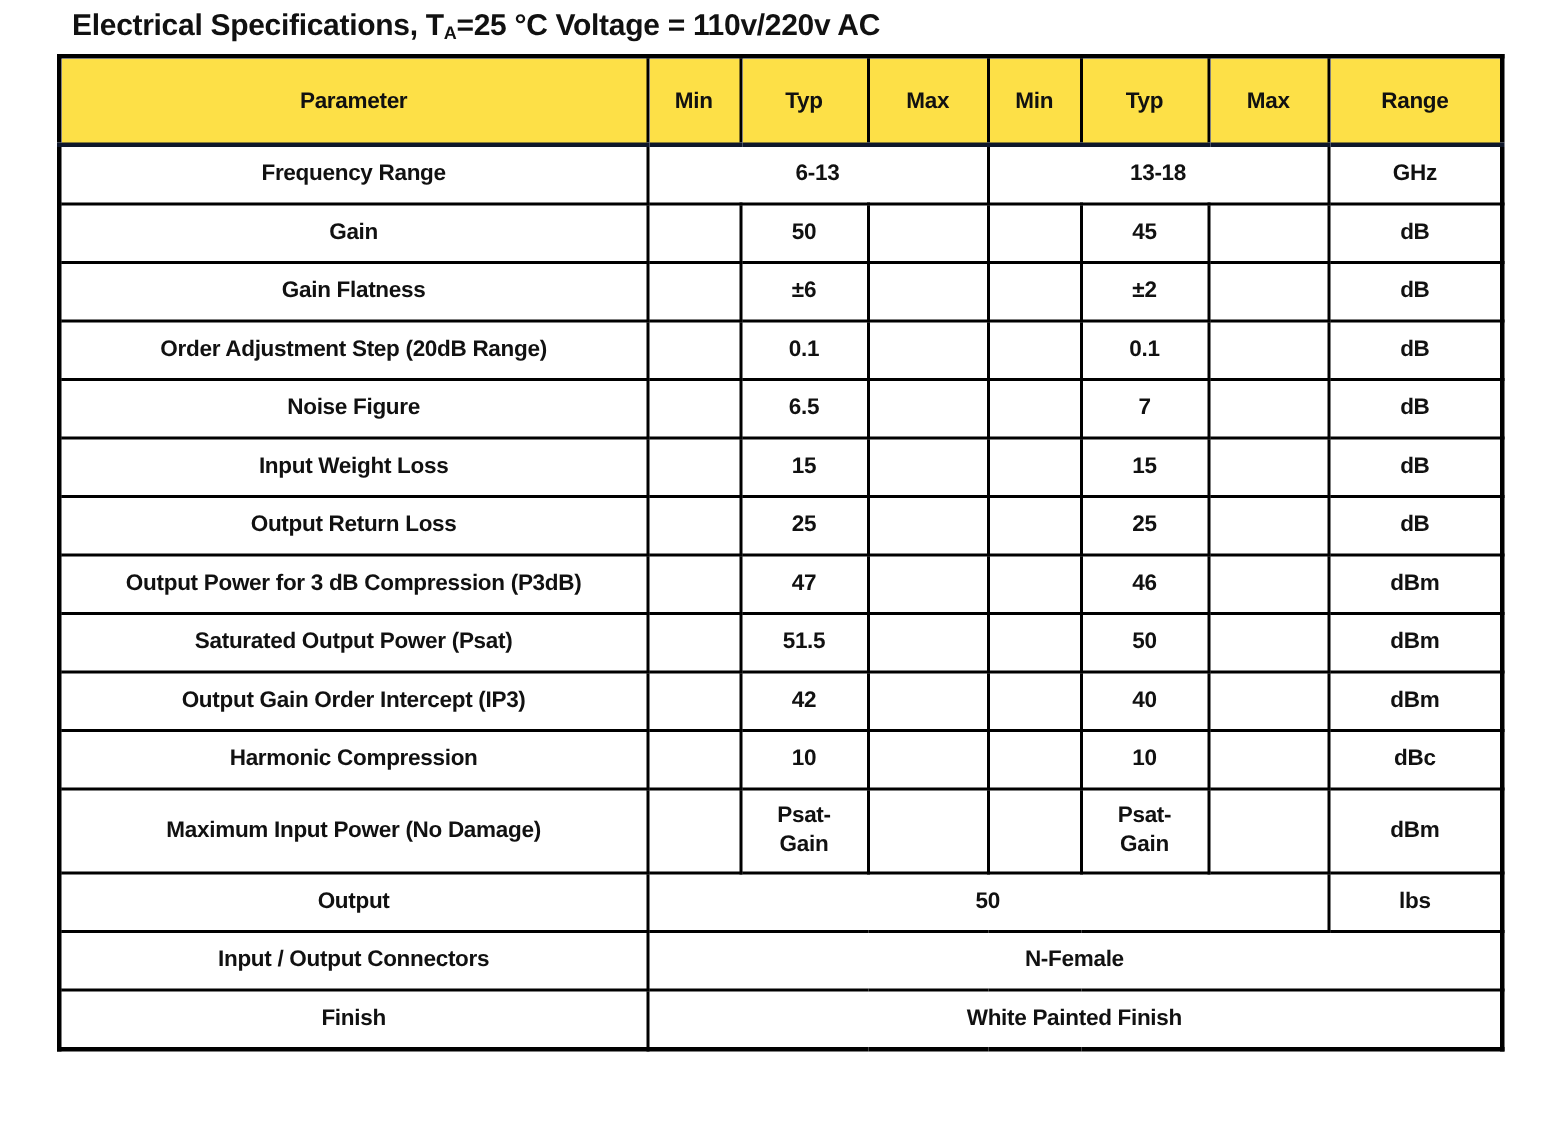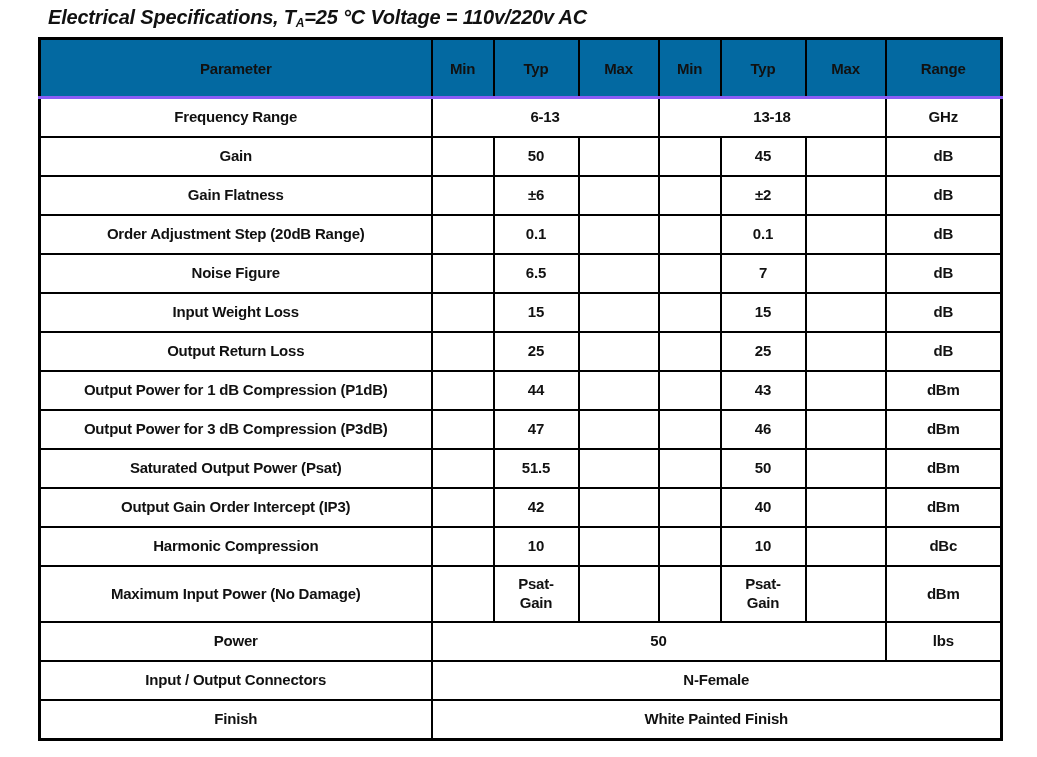--- a/index.html
+++ b/index.html
@@ -9,21 +9,20 @@
     width: 1037px;
     height: 757px;
     font-family: "Liberation Sans", sans-serif;
     color: #111111;
   }
   .page {
     padding: 4px 0 0 38px;
   }
   .title {
     font-weight: bold;
-    font-style: italic;
     font-size: 20px;
     letter-spacing: -0.2px;
     color: #111111;
     padding: 2px 0 7px 10px;
     white-space: nowrap;
   }
   .title sub {
     font-size: 12px;
     vertical-align: -3px;
     font-weight: bold;
@@ -40,23 +39,23 @@
     text-align: center;
     vertical-align: middle;
     font-weight: bold;
     font-size: 15px;
     letter-spacing: -0.2px;
     color: #111111;
     padding: 2px 4px;
     overflow: hidden;
   }
   table.spec thead th {
-    background: #0369a1;
+    background: #fde047;
     height: 52px;
-    border-bottom: 3px solid #8b5cf6;
+    border-bottom: 3px solid #0f172a;
   }
   table.spec tbody td {
     height: 33px;
     white-space: pre-line;
     line-height: 1.25;
   }
   table.spec tbody tr.tall td {
     height: 50px;
   }
 </style>
@@ -150,30 +149,20 @@
           <td>Output Return Loss</td>
           <td></td>
           <td>25</td>
           <td></td>
           <td></td>
           <td>25</td>
           <td></td>
           <td>dB</td>
         </tr>
         <tr>
-          <td>Output Power for 1 dB Compression (P1dB)</td>
-          <td></td>
-          <td>44</td>
-          <td></td>
-          <td></td>
-          <td>43</td>
-          <td></td>
-          <td>dBm</td>
-        </tr>
-        <tr>
           <td>Output Power for 3 dB Compression (P3dB)</td>
           <td></td>
           <td>47</td>
           <td></td>
           <td></td>
           <td>46</td>
           <td></td>
           <td>dBm</td>
         </tr>
         <tr>
@@ -212,21 +201,21 @@
           <td>Psat-
 Gain</td>
           <td></td>
           <td></td>
           <td>Psat-
 Gain</td>
           <td></td>
           <td>dBm</td>
         </tr>
         <tr>
-          <td>Power</td>
+          <td>Output</td>
           <td colspan="6">50</td>
           <td>lbs</td>
         </tr>
         <tr>
           <td>Input / Output Connectors</td>
           <td colspan="7">N-Female</td>
         </tr>
         <tr>
           <td>Finish</td>
           <td colspan="7">White Painted Finish</td>

